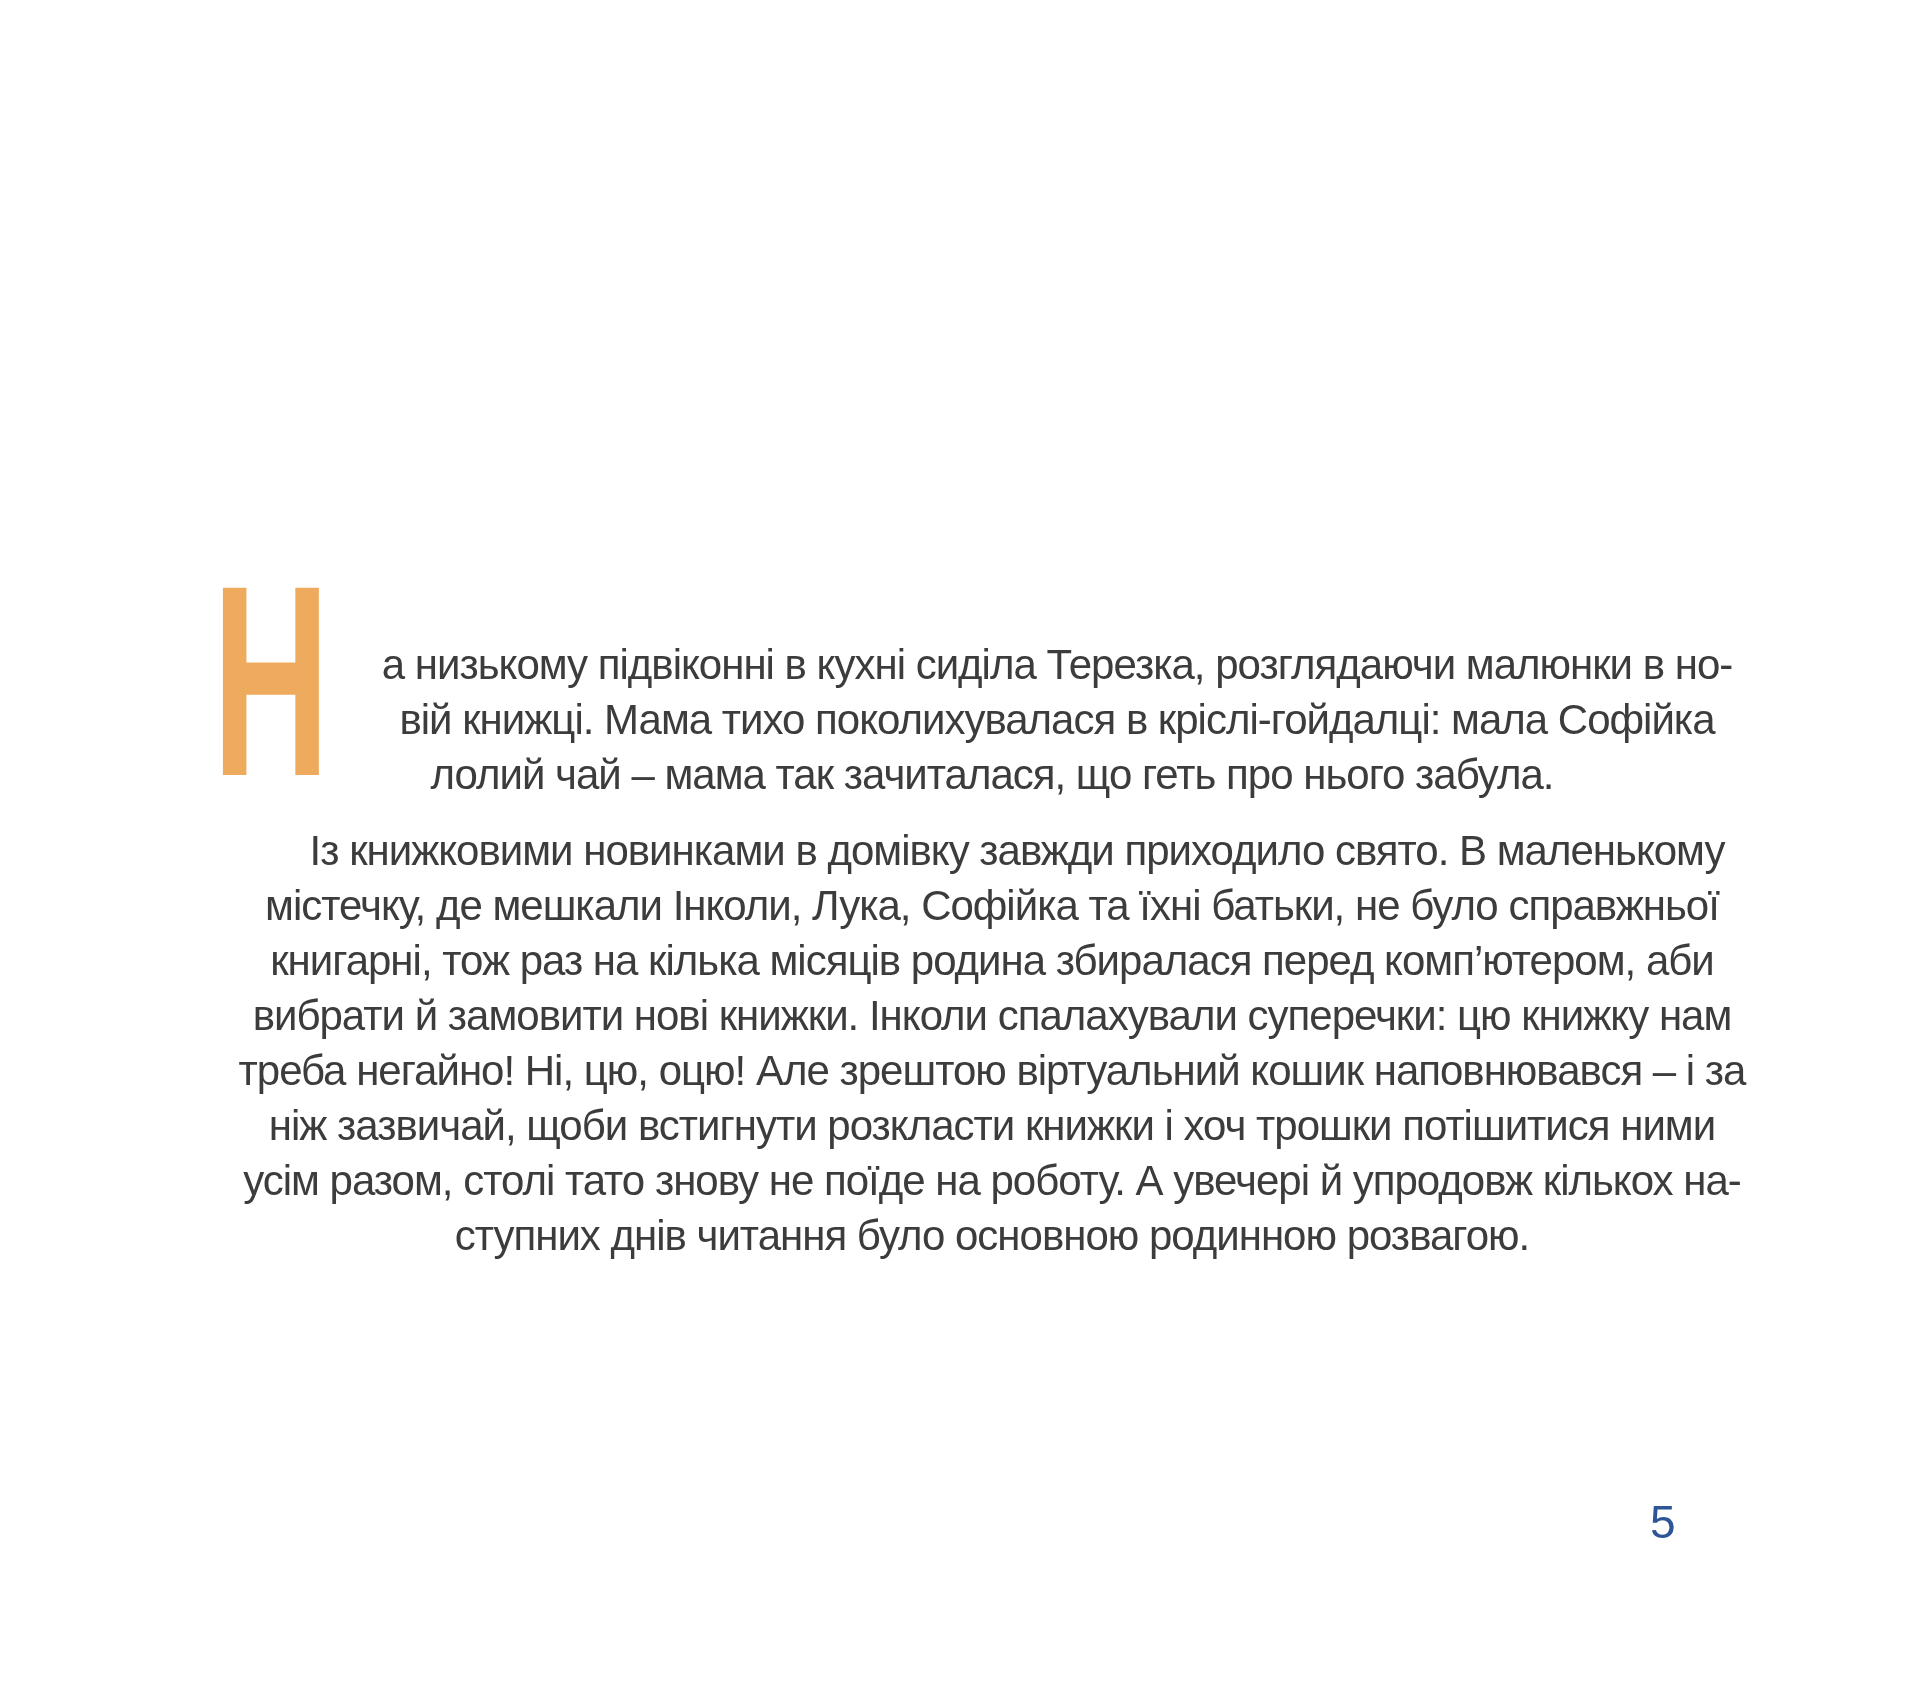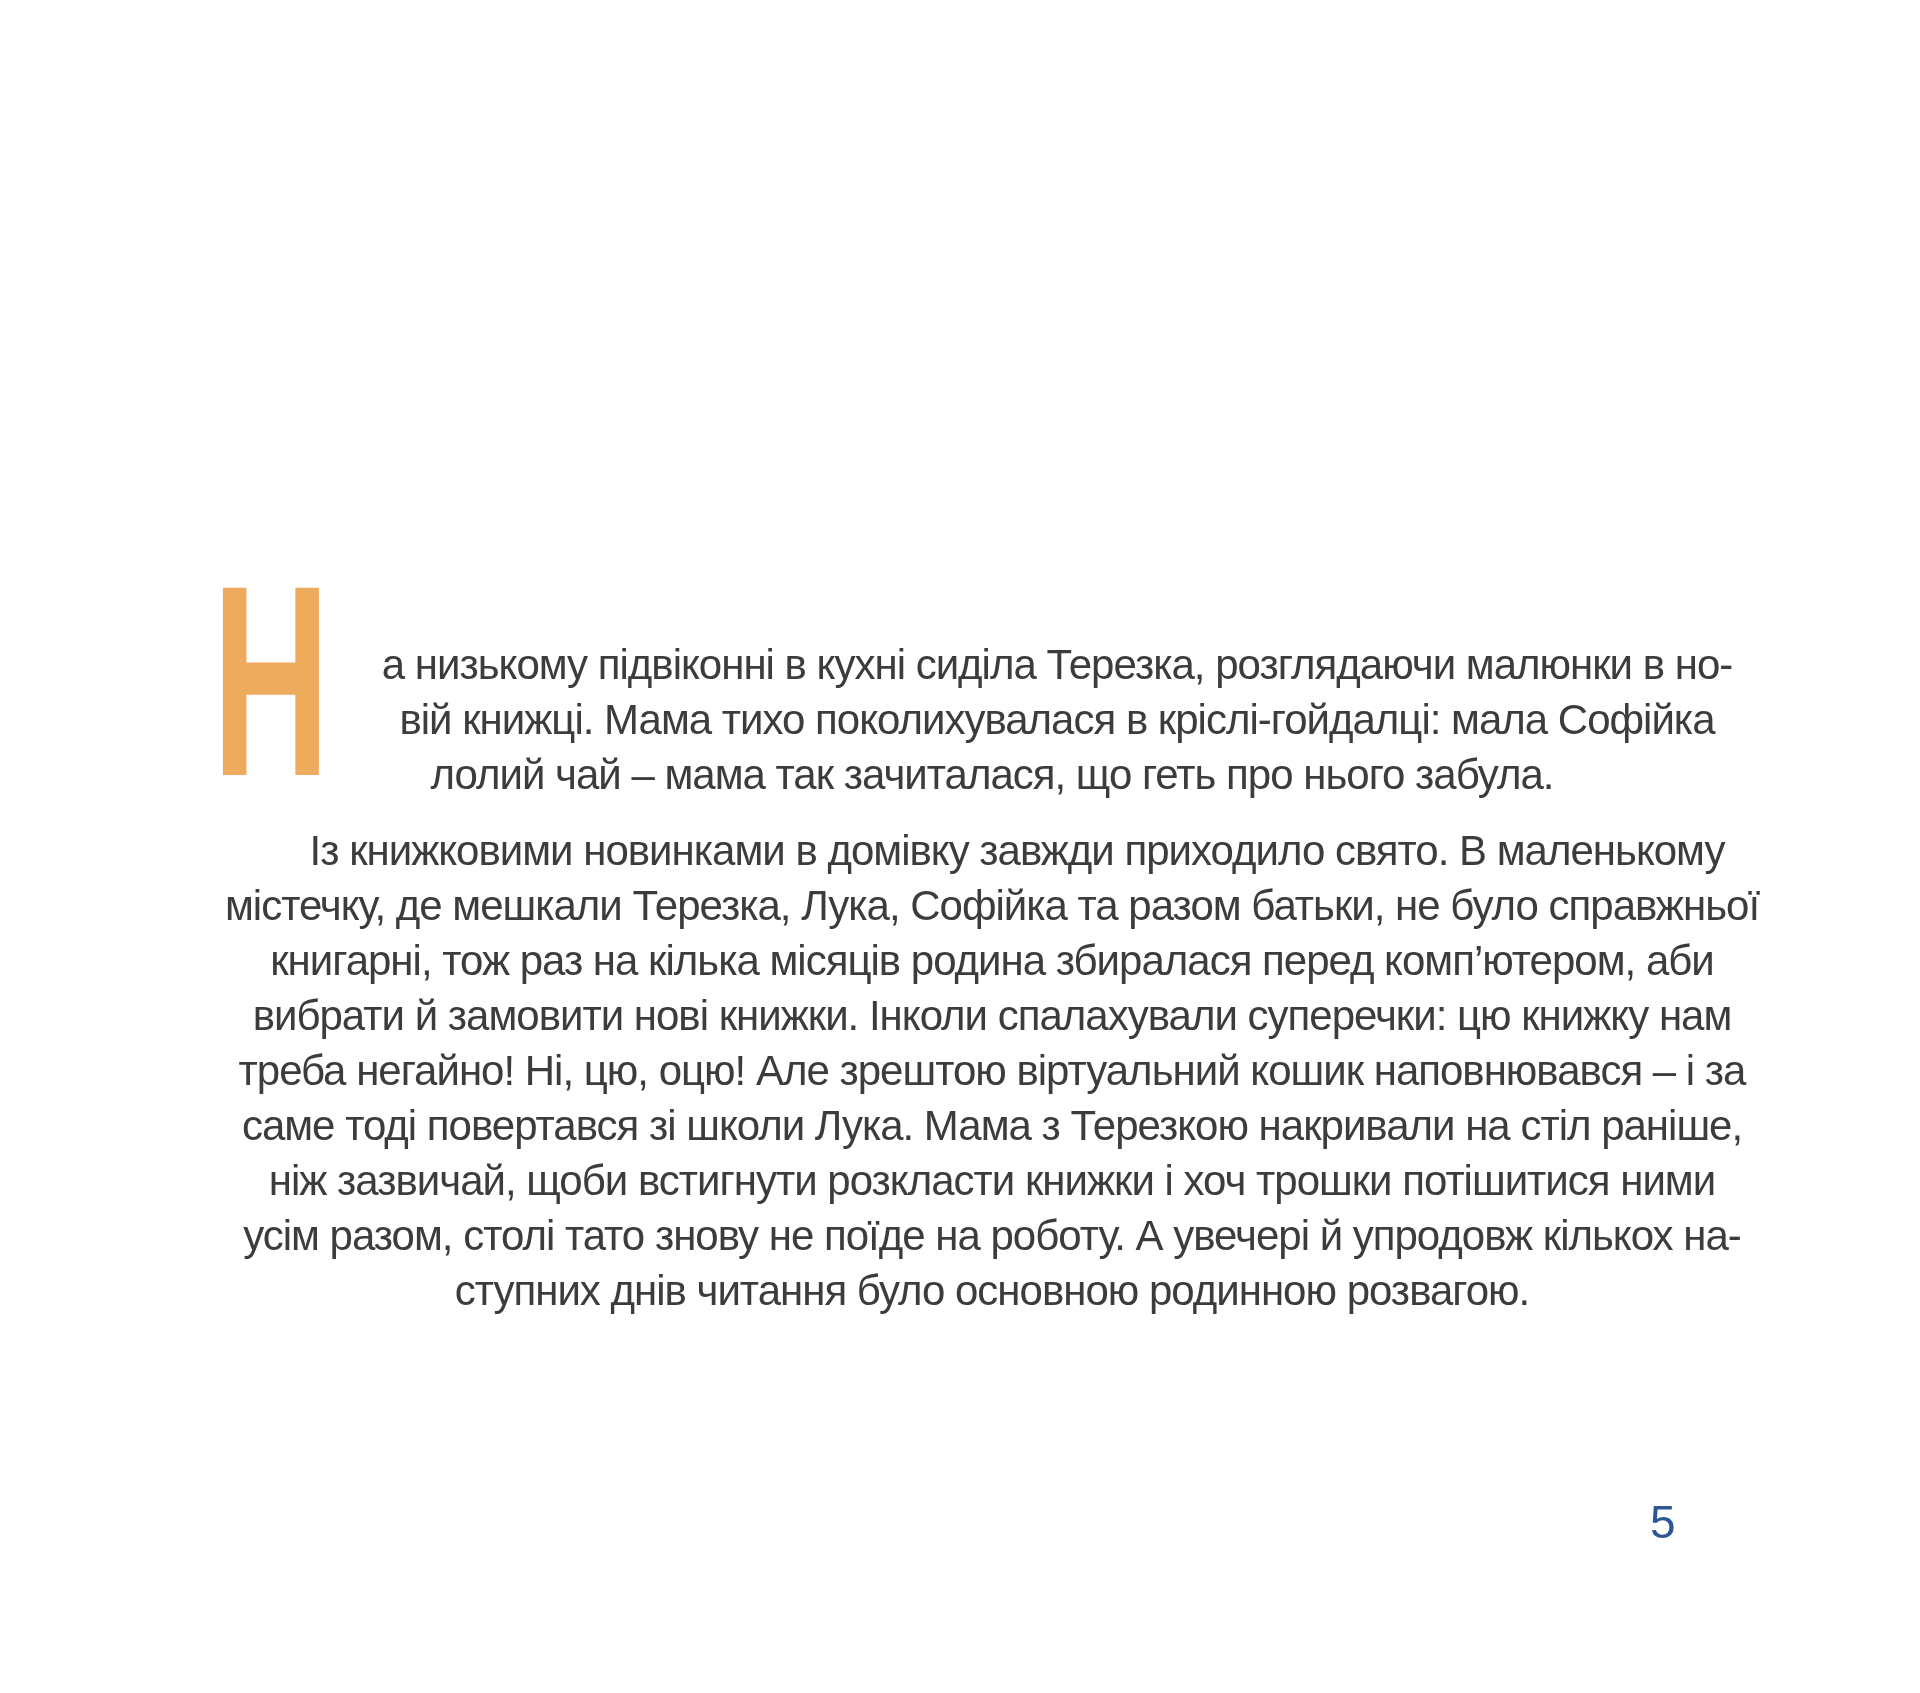--- a/index.html
+++ b/index.html
@@ -58,24 +58,23 @@
 <body>
 
 <div class="page">
   <span class="drop-cap">Н</span>
 
   <div class="text-block">
       <div class="line after-dropcap">а низькому підвіконні в кухні сиділа Терезка, розглядаючи малюнки в но-</div>
       <div class="line after-dropcap">вій книжці. Мама тихо поколихувалася в кріслі-гойдалці: мала Софійка</div>
       <div class="line">лолий чай – мама так зачиталася, що геть про нього забула.</div>
       <div class="line indent">Із книжковими новинками в домівку завжди приходило свято. В маленькому</div>
-      <div class="line">містечку, де мешкали Терезка, Лука, Софійка та разом батьки, не було справжньої</div>
+      <div class="line">містечку, де мешкали Інколи, Лука, Софійка та їхні батьки, не було справжньої</div>
       <div class="line">книгарні, тож раз на кілька місяців родина збиралася перед комп’ютером, аби</div>
       <div class="line">вибрати й замовити нові книжки. Інколи спалахували суперечки: цю книжку нам</div>
       <div class="line">треба негайно! Ні, цю, оцю! Але зрештою віртуальний кошик наповнювався – і за</div>
-      <div class="line">саме тоді повертався зі школи Лука. Мама з Терезкою накривали на стіл раніше,</div>
       <div class="line">ніж зазвичай, щоби встигнути розкласти книжки і хоч трошки потішитися ними</div>
       <div class="line">усім разом, столі тато знову не поїде на роботу. А увечері й упродовж кількох на-</div>
       <div class="line">ступних днів читання було основною родинною розвагою.</div>
     </div>
 
   <div class="page-number">5</div>
 </div>
 
 </body></html>

